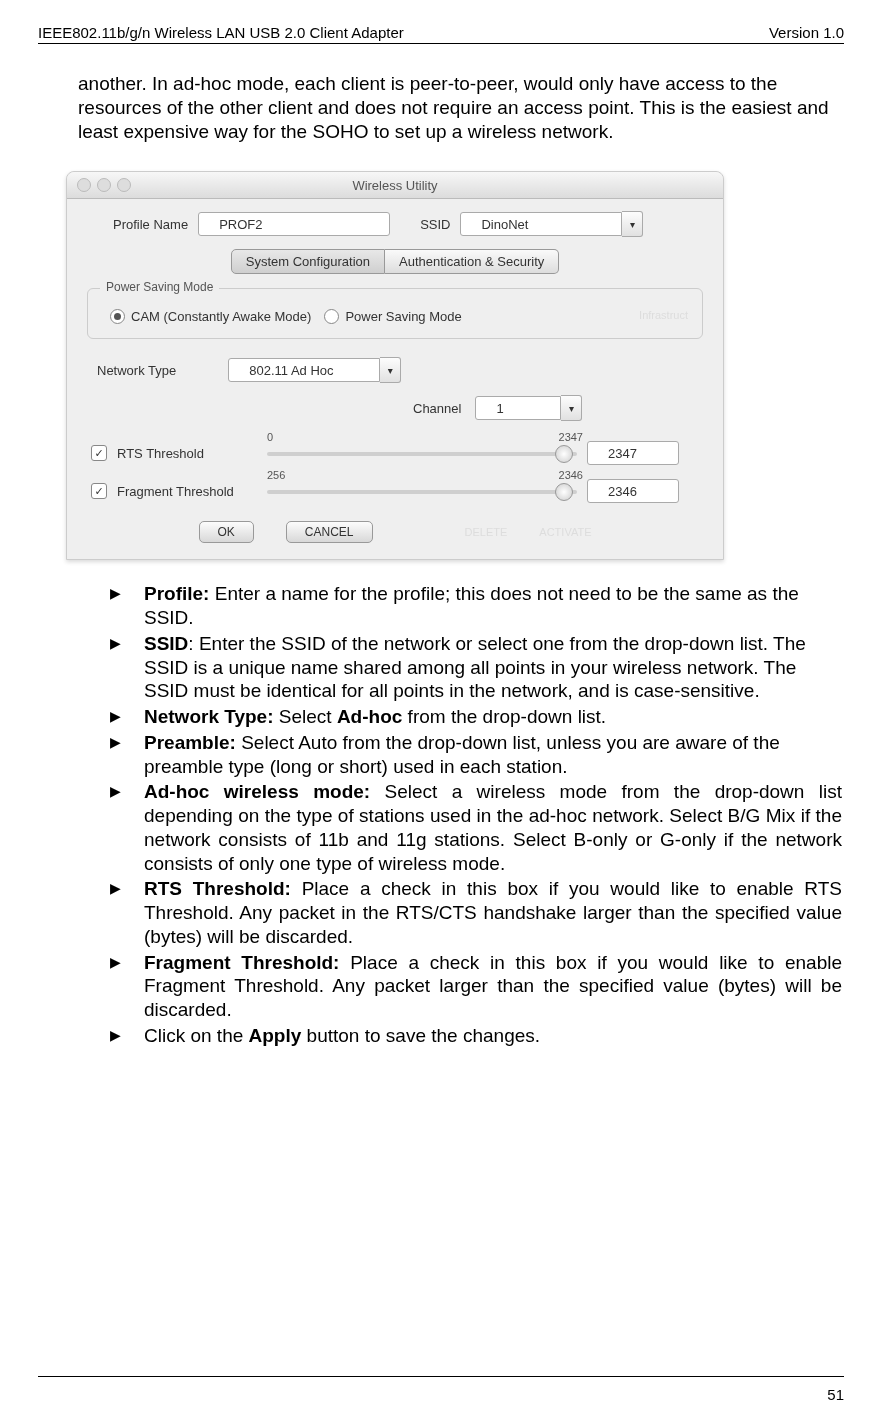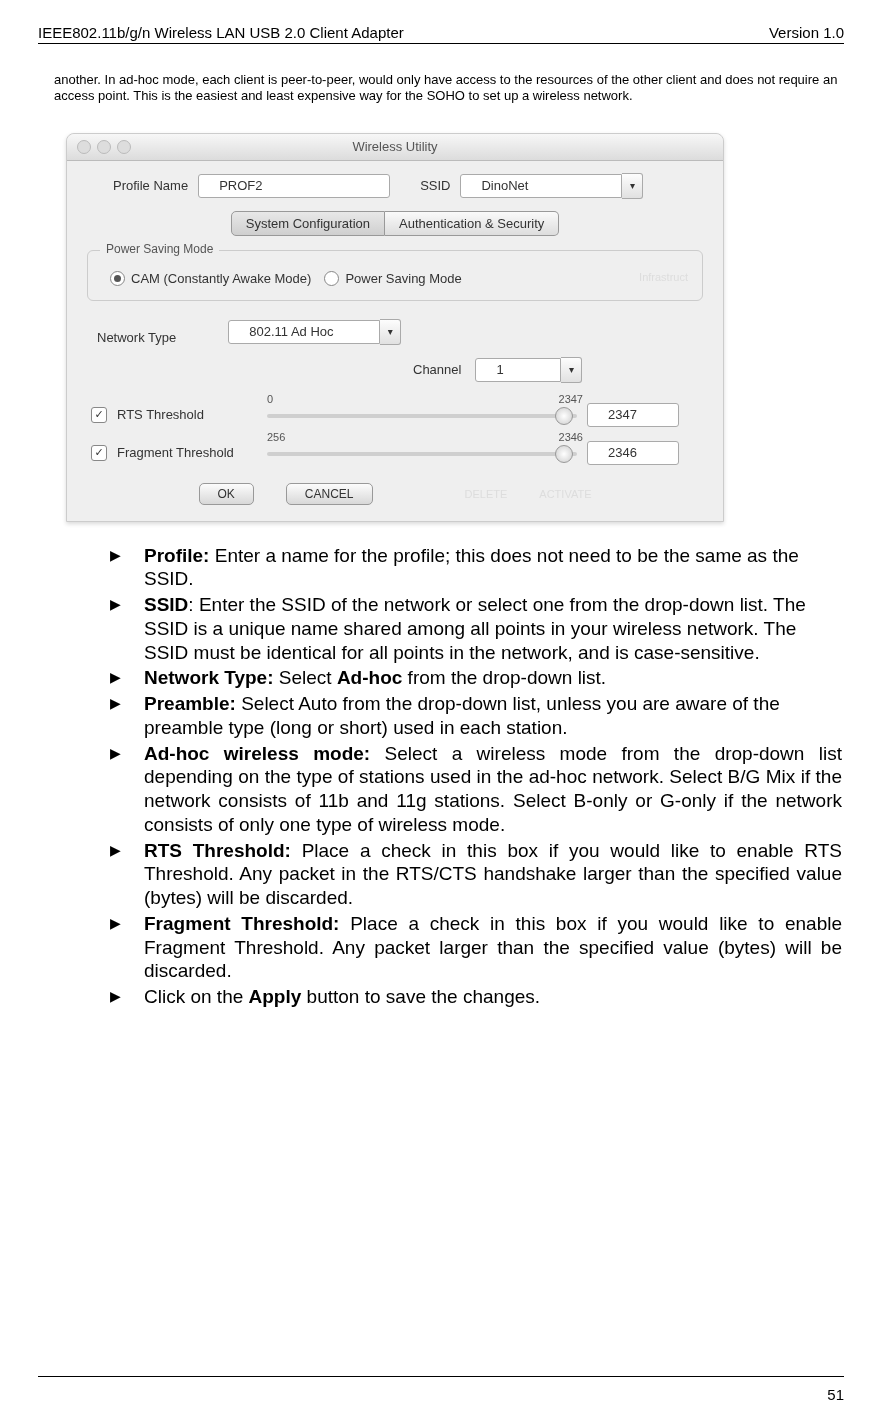--- a/index.html
+++ b/index.html
@@ -21,23 +21,23 @@
     display: flex;
     justify-content: space-between;
     font-size: 15px;
     margin-bottom: 2px;
   }
   .header-underline {
     border-bottom: 1px solid #000;
     margin-bottom: 28px;
   }
   .body-para {
-    font-size: 13px;
+    font-size: 19px;
     line-height: 1.25;
-    margin-left: 16px;
+    margin-left: 40px;
     margin-right: 0;
     margin-bottom: 28px;
   }
   
   .ss-wrap {
     margin-left: 28px;
     width: 656px;
     border: 1px solid #ccc;
     border-top-left-radius: 8px;
     border-top-right-radius: 8px;
@@ -164,21 +164,21 @@
     background: #fff;
   }
   .ss-radio-dot.on::after {
     content: "";
     width: 7px; height: 7px;
     border-radius: 50%;
     background: #555;
   }
   .ss-nt-row {
     display: flex;
-    align-items: flex-end;
+    align-items: center;
     gap: 18px;
     margin-left: 14px;
     margin-bottom: 12px;
   }
   .ss-chan-row {
     display: flex;
     align-items: center;
     gap: 14px;
     margin-left: 330px;
     margin-bottom: 20px;

